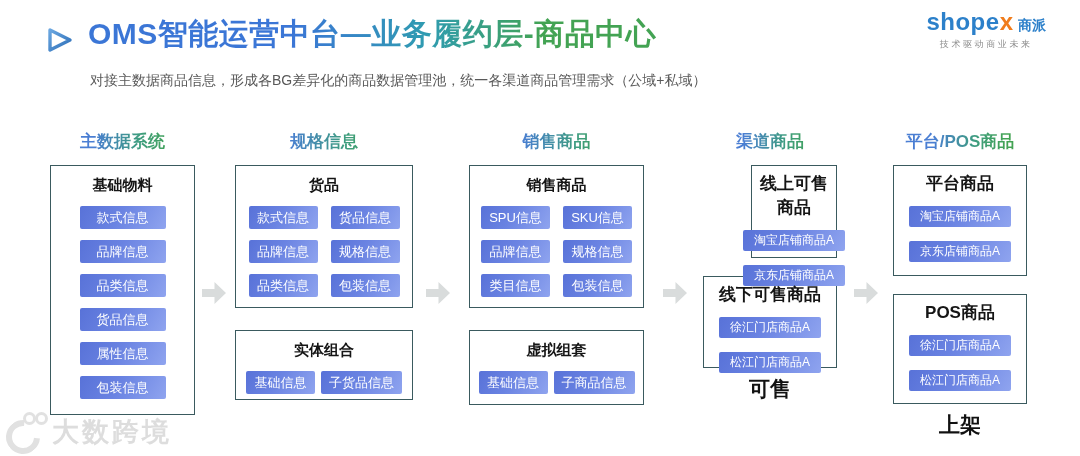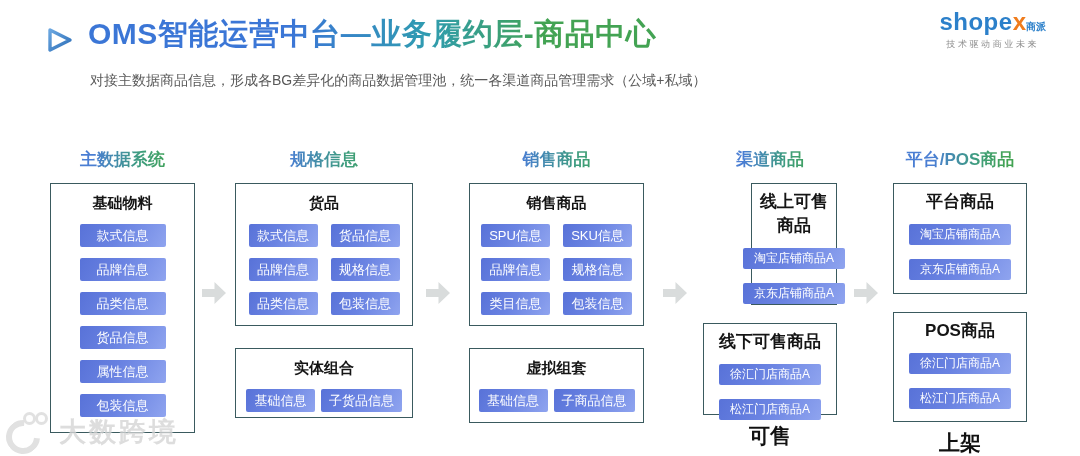--- a/index.html
+++ b/index.html
@@ -11,25 +11,25 @@
   .page-title{position:absolute;left:88px;top:14px;margin:0;font-size:30px;font-weight:bold;letter-spacing:.5px;
         background:linear-gradient(90deg,#3b76d6 0%,#3b76d6 36%,#2f9cb0 60%,#43a353 80%,#43a353 100%);
         -webkit-background-clip:text;background-clip:text;color:transparent;-webkit-text-fill-color:transparent;}
   .page-subtitle{position:absolute;left:90px;top:72px;margin:0;font-size:14px;color:#595959;}
 
   
   .logo{position:absolute;right:34px;top:10px;text-align:center;}
   .logo-line{display:flex;align-items:baseline;justify-content:flex-end;line-height:1;}
   .logo-main{font-size:24px;font-weight:bold;color:#2c80ca;letter-spacing:.5px;}
   .logo-x{font-size:24px;font-weight:bold;color:#f07c1c;}
-  .logo-cn{font-size:10px;font-weight:bold;color:#2c80ca;}
+  .logo-cn{font-size:14px;font-weight:bold;color:#2c80ca;margin-left:5px;}
   .logo-tagline{margin-top:4px;font-size:9px;color:#8f8f8f;letter-spacing:2.6px;white-space:nowrap;}
 
   
-  .col{position:absolute;top:148px;}
+  .col{position:absolute;top:130px;}
   .col-header{height:24px;line-height:24px;text-align:center;font-size:17px;font-weight:bold;
         background:linear-gradient(90deg,#4a7ed3 0%,#4a7ed3 30%,#3e9d7e 62%,#43a353 85%);
         -webkit-background-clip:text;background-clip:text;color:transparent;-webkit-text-fill-color:transparent;}
   .box{border:1.5px solid #3a5a5e;background:#fff;box-sizing:border-box;margin-top:11px;}
   .box-title{text-align:center;font-weight:600;color:#151515;padding-top:6px;line-height:26px;font-size:15px;}
   .box-title.small{font-size:17px;line-height:24px;}
 
   .chip{background:linear-gradient(120deg,#5872d8 0%,#6a83e2 45%,#8fa4ef 100%);
         color:#fff;font-weight:normal;font-size:13px;height:23px;border-radius:2px;
         display:flex;align-items:center;justify-content:center;box-sizing:border-box;}
@@ -42,21 +42,21 @@
   .chips-stack{display:flex;flex-direction:column;align-items:center;gap:14px;margin-top:10px;}
   .chips-stack .chip{width:102px;height:21px;font-size:12px;}
 
   .col-footer{text-align:center;font-size:21px;font-weight:bold;color:#111;margin-top:7px;}
 
   
   .flow-arrow{position:absolute;top:282px;width:24px;height:22px;background:#d9dcdc;
         clip-path:polygon(0 32%,52% 32%,52% 0,100% 50%,52% 100%,52% 68%,0 68%);}
 
   
-  .watermark{position:absolute;left:4px;bottom:3px;display:flex;align-items:center;gap:11px;opacity:.8;}
+  .watermark{position:absolute;left:4px;bottom:3px;display:flex;align-items:center;gap:4px;opacity:.8;}
   .wm-icon{position:relative;width:44px;height:42px;}
   .wm-ring{position:absolute;left:2px;top:9px;width:22px;height:22px;border:6px solid #dadada;
         border-radius:50%;border-right-color:transparent;transform:rotate(-40deg);}
   .wm-dot{position:absolute;width:7px;height:7px;border:3.5px solid #dadada;border-radius:50%;top:1px;}
   .wm-dot.d1{right:12px;} .wm-dot.d2{right:0;}
   .wm-text{font-size:27px;font-weight:bold;color:#d5d5d5;letter-spacing:3px;
         text-shadow:0 0 2px rgba(255,255,255,.9);}
 </style>
 </head>
 <body>
@@ -140,21 +140,21 @@
       <div class="box-title">虚拟组套</div>
       <div class="chips-row2">
         <div class="chip">基础信息</div>
         <div class="chip">子商品信息</div>
       </div>
     </div>
   </div>
 
   <div class="col" style="left:703px;width:134px;">
     <div class="col-header">渠道商品</div>
-    <div class="box" style="height:122px;margin-left:48px;">
+    <div class="box" style="height:93px;margin-left:48px;">
       <div class="box-title small">线上可售商品</div>
       <div class="chips-stack">
         <div class="chip">淘宝店铺商品A</div>
         <div class="chip">京东店铺商品A</div>
       </div>
     </div>
     <div class="box" style="height:92px;margin-top:18px;">
       <div class="box-title small">线下可售商品</div>
       <div class="chips-stack">
         <div class="chip">徐汇门店商品A</div>

